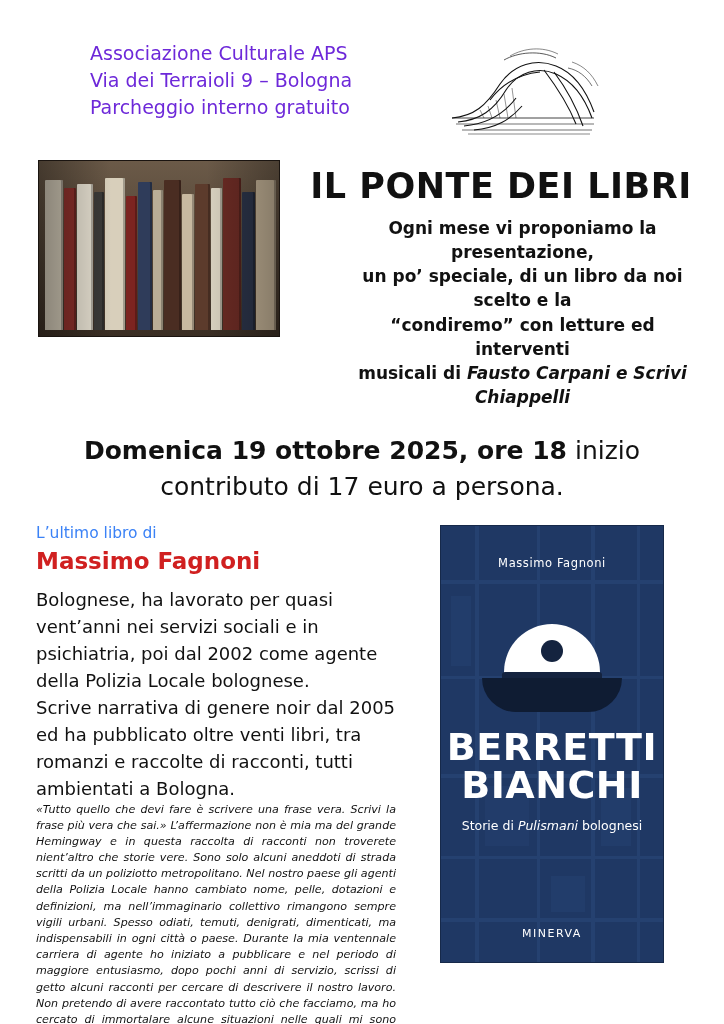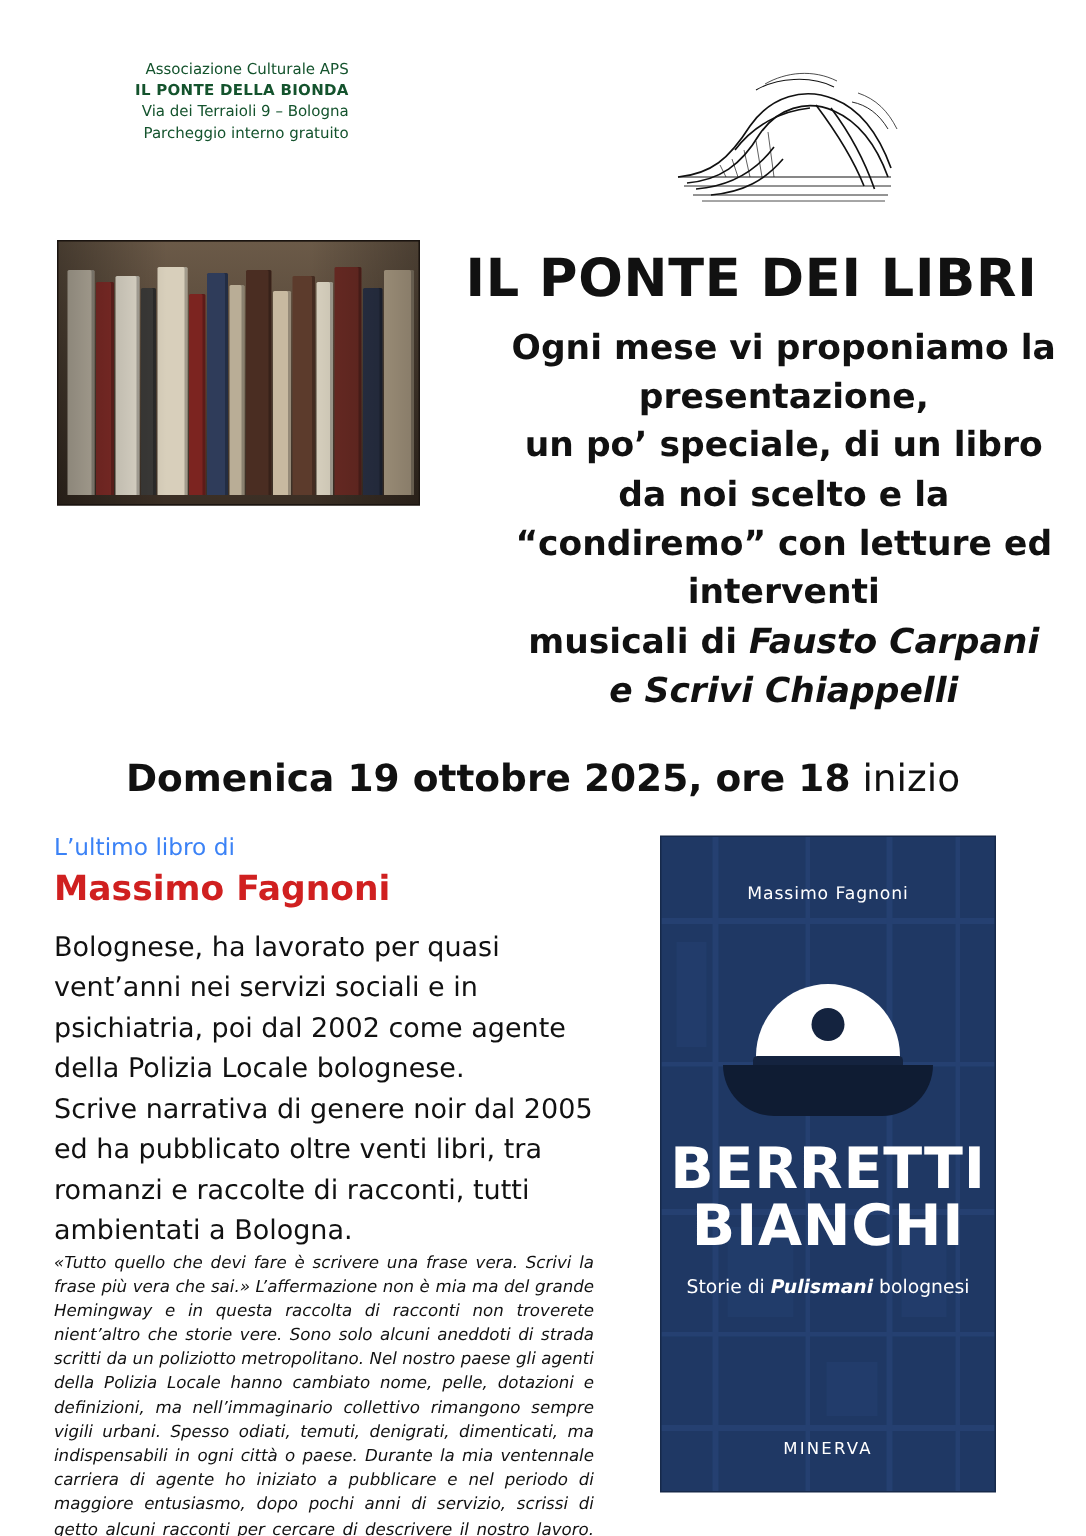--- a/index.html
+++ b/index.html
@@ -17,24 +17,23 @@
   }
 
   
   .header {
     display: flex;
     align-items: flex-start;
     padding: 40px 40px 0 90px;
     justify-content: space-between;
   }
   .header-text {
-    font-size: 10px;
+    font-size: 19px;
     line-height: 1.42;
-    color: #14532d;
-    text-align: right;
+    color: #6d28d9;
   }
   .header-text .bold {
     font-weight: bold;
     letter-spacing: 0.2px;
   }
   .logo {
     width: 160px;
     height: 100px;
     margin-right: 80px;
     flex: none;
@@ -81,21 +80,21 @@
     text-align: center;
   }
   .main-title {
     font-size: 35px;
     font-weight: bold;
     letter-spacing: 0.5px;
     margin: 6px 0 10px 0;
     color: #111;
   }
   .subtitle {
-    font-size: 23px;
+    font-size: 17px;
     font-weight: bold;
     line-height: 1.42;
     color: #111;
     margin-left: 43px;
   }
   .subtitle .names {
     font-style: italic;
     font-weight: bold;
   }
 
@@ -242,39 +241,38 @@
   }
   .cover-sub {
     position: absolute;
     top: 292px;
     left: 0;
     right: 0;
     text-align: center;
     color: #ffffff;
     font-size: 12.5px;
   }
-  .cover-sub em { font-style: italic; font-weight: bold; }
+  .cover-sub em { font-style: italic; }
   .cover-pub {
     position: absolute;
     bottom: 22px;
     left: 0;
     right: 0;
     text-align: center;
     color: #ffffff;
     font-size: 11px;
     letter-spacing: 1.5px;
   }
 </style>
 </head>
 <body>
 
 <div class="header">
   <div class="header-text">
     <div>Associazione Culturale APS</div>
-    <div class="bold">IL PONTE DELLA BIONDA</div>
     <div>Via dei Terraioli 9 – Bologna</div>
     <div>Parcheggio interno gratuito</div>
   </div>
   <div class="logo">
     <svg viewBox="0 0 160 100" width="160" height="100" aria-hidden="true">
       <g stroke="#111" stroke-width="1.1" fill="none">
         <path d="M8 78 C 30 76, 42 66, 56 44 C 70 24, 92 18, 112 26 C 130 33, 142 50, 150 72"></path>
         <path d="M14 82 C 36 80, 50 70, 62 50 C 74 32, 94 26, 112 34 C 128 41, 140 56, 148 78"></path>
         <path d="M20 86 C 44 84, 60 74, 72 58"></path>
         <path d="M30 90 C 52 88, 66 80, 78 66"></path>
@@ -324,20 +322,21 @@
       <div>“condiremo” con letture ed interventi</div>
       <div>
         <span>musicali di </span><span class="names">Fausto Carpani e Scrivi Chiappelli</span>
       </div>
     </div>
   </div>
 </div>
 
 <div class="dateline">
   <span class="strong">Domenica 19 ottobre 2025, ore 18</span><span> inizio</span>
+  <div>contributo di 17 euro a persona.</div>
 </div>
 
 <div class="content">
   <div class="left-col">
     <div class="ultimo">L’ultimo libro di</div>
     <div class="author-name">Massimo Fagnoni</div>
     <div class="bio" style="white-space:pre-line;">Bolognese, ha lavorato per quasi vent’anni nei servizi sociali e in psichiatria, poi dal 2002 come agente della Polizia Locale bolognese.
 Scrive narrativa di genere noir dal 2005 ed ha pubblicato oltre venti libri, tra romanzi e raccolte di racconti, tutti ambientati a Bologna.</div>
     <div class="quote">«Tutto quello che devi fare è scrivere una frase vera. Scrivi la frase più vera che sai.» L’affermazione non è mia ma del grande Hemingway e in questa raccolta di racconti non troverete nient’altro che storie vere. Sono solo alcuni aneddoti di strada scritti da un poliziotto metropolitano. Nel nostro paese gli agenti della Polizia Locale hanno cambiato nome, pelle, dotazioni e definizioni, ma nell’immaginario collettivo rimangono sempre vigili urbani. Spesso odiati, temuti, denigrati, dimenticati, ma indispensabili in ogni città o paese. Durante la mia ventennale carriera di agente ho iniziato a pubblicare e nel periodo di maggiore entusiasmo, dopo pochi anni di servizio, scrissi di getto alcuni racconti per cercare di descrivere il nostro lavoro. Non pretendo di avere raccontato tutto ciò che facciamo, ma ho cercato di immortalare alcune situazioni nelle quali mi sono ritrovato, affrontando, insieme a tanti colleghi, la realtà, quella vera, quella che spaventa e ferisce e che in parte mi ha permesso di essere la persona che sono oggi. Questi racconti sono un omaggio ai tanti colleghi che non ci sono più e a tutti quelli che ogni giorno portano orgogliosamente la loro divisa, rischiando in prima persona, per la tutela dei cittadini e del territorio.</div>
   </div>

